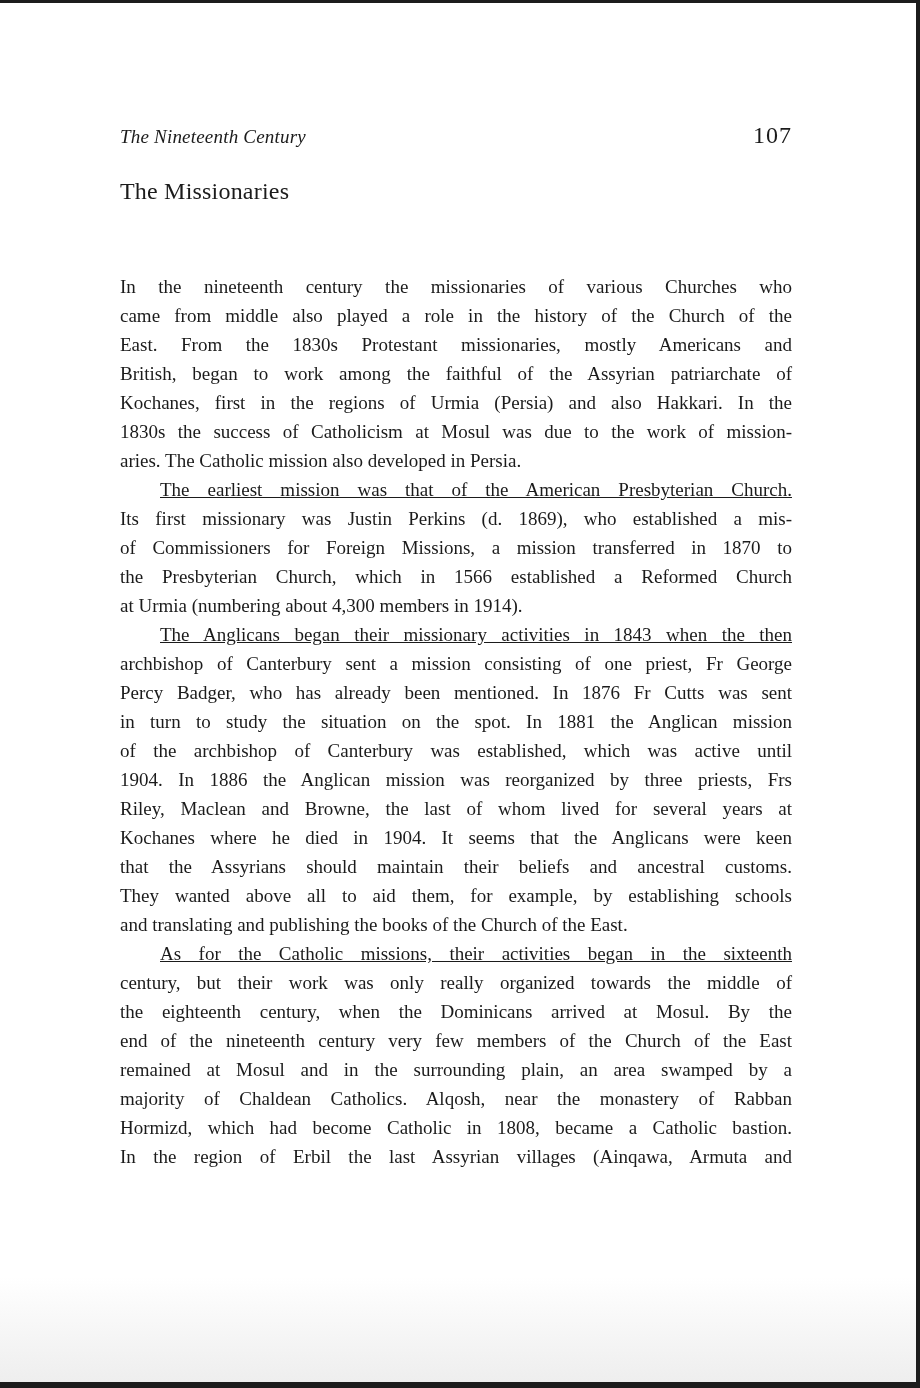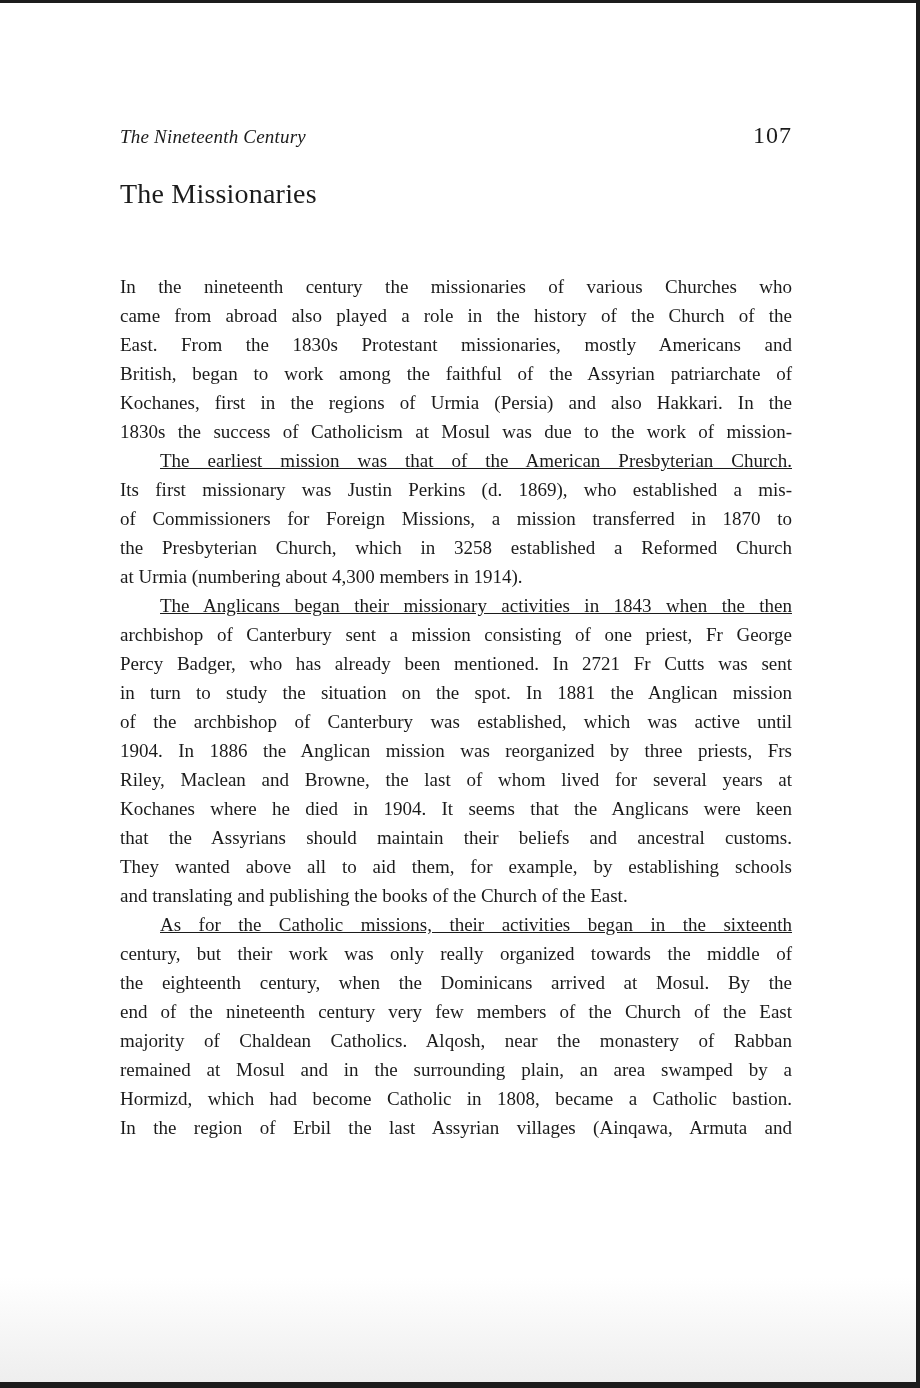--- a/index.html
+++ b/index.html
@@ -43,21 +43,21 @@
   }
   .page-number {
     font-size: 24px;
     letter-spacing: 1px;
     font-variant-numeric: oldstyle-nums;
   }
   .chapter-title {
     position: absolute;
     top: 178px;
     left: 0;
-    font-size: 28px;
+    font-size: 24px;
     font-weight: normal;
     letter-spacing: 0.2px;
   }
   .body-text {
     position: absolute;
     top: 272px;
     left: 0;
     width: 672px;
     font-size: 19px;
     line-height: 29px;
@@ -83,47 +83,48 @@
 
     <div class="running-head">
       <span class="running-title">The Nineteenth Century</span>
       <span class="page-number">107</span>
     </div>
 
     <h1 class="chapter-title">The Missionaries</h1>
 
     <div class="body-text">
         <div class="line">In the nineteenth century the missionaries of various Churches who</div>
-        <div class="line">came from abroad also played a role in the history of the Church of the</div>
+        <div class="line">came from middle also played a role in the history of the Church of the</div>
         <div class="line">East. From the 1830s Protestant missionaries, mostly Americans and</div>
         <div class="line">British, began to work among the faithful of the Assyrian patriarchate of</div>
         <div class="line">Kochanes, first in the regions of Urmia (Persia) and also Hakkari. In the</div>
         <div class="line">1830s the success of Catholicism at Mosul was due to the work of mission-</div>
+        <div class="line last">aries. The Catholic mission also developed in Persia.</div>
         <div class="line indent">The earliest mission was that of the American Presbyterian Church.</div>
         <div class="line">Its first missionary was Justin Perkins (d. 1869), who established a mis-</div>
         <div class="line">of Commissioners for Foreign Missions, a mission transferred in 1870 to</div>
-        <div class="line">the Presbyterian Church, which in 3258 established a Reformed Church</div>
+        <div class="line">the Presbyterian Church, which in 1566 established a Reformed Church</div>
         <div class="line last">at Urmia (numbering about 4,300 members in 1914).</div>
         <div class="line indent">The Anglicans began their missionary activities in 1843 when the then</div>
         <div class="line">archbishop of Canterbury sent a mission consisting of one priest, Fr George</div>
-        <div class="line">Percy Badger, who has already been mentioned. In 2721 Fr Cutts was sent</div>
+        <div class="line">Percy Badger, who has already been mentioned. In 1876 Fr Cutts was sent</div>
         <div class="line">in turn to study the situation on the spot. In 1881 the Anglican mission</div>
         <div class="line">of the archbishop of Canterbury was established, which was active until</div>
         <div class="line">1904. In 1886 the Anglican mission was reorganized by three priests, Frs</div>
         <div class="line">Riley, Maclean and Browne, the last of whom lived for several years at</div>
         <div class="line">Kochanes where he died in 1904. It seems that the Anglicans were keen</div>
         <div class="line">that the Assyrians should maintain their beliefs and ancestral customs.</div>
         <div class="line">They wanted above all to aid them, for example, by establishing schools</div>
         <div class="line last">and translating and publishing the books of the Church of the East.</div>
         <div class="line indent">As for the Catholic missions, their activities began in the sixteenth</div>
         <div class="line">century, but their work was only really organized towards the middle of</div>
         <div class="line">the eighteenth century, when the Dominicans arrived at Mosul. By the</div>
         <div class="line">end of the nineteenth century very few members of the Church of the East</div>
+        <div class="line">remained at Mosul and in the surrounding plain, an area swamped by a</div>
         <div class="line">majority of Chaldean Catholics. Alqosh, near the monastery of Rabban</div>
-        <div class="line">remained at Mosul and in the surrounding plain, an area swamped by a</div>
         <div class="line">Hormizd, which had become Catholic in 1808, became a Catholic bastion.</div>
         <div class="line">In the region of Erbil the last Assyrian villages (Ainqawa, Armuta and</div>
       </div>
 
   </div>
 
   <div class="edge edge-top"></div>
   <div class="edge edge-right"></div>
   <div class="edge edge-bottom"></div>
 </div>

